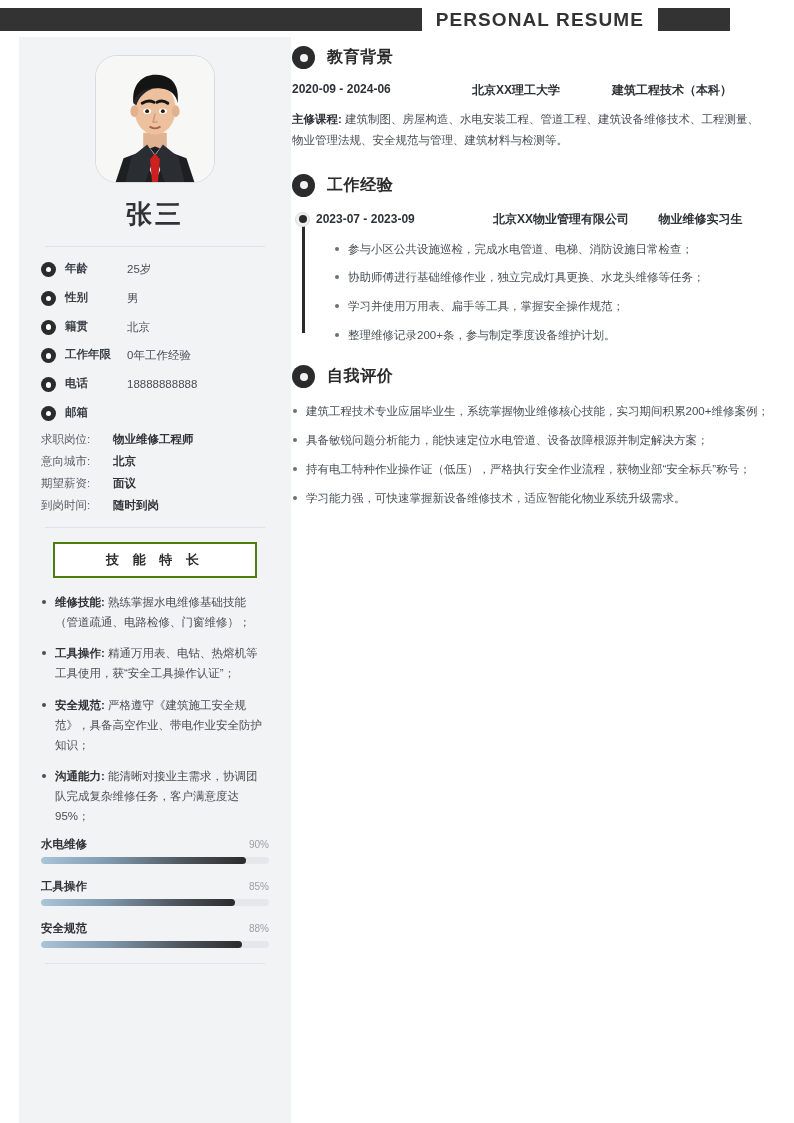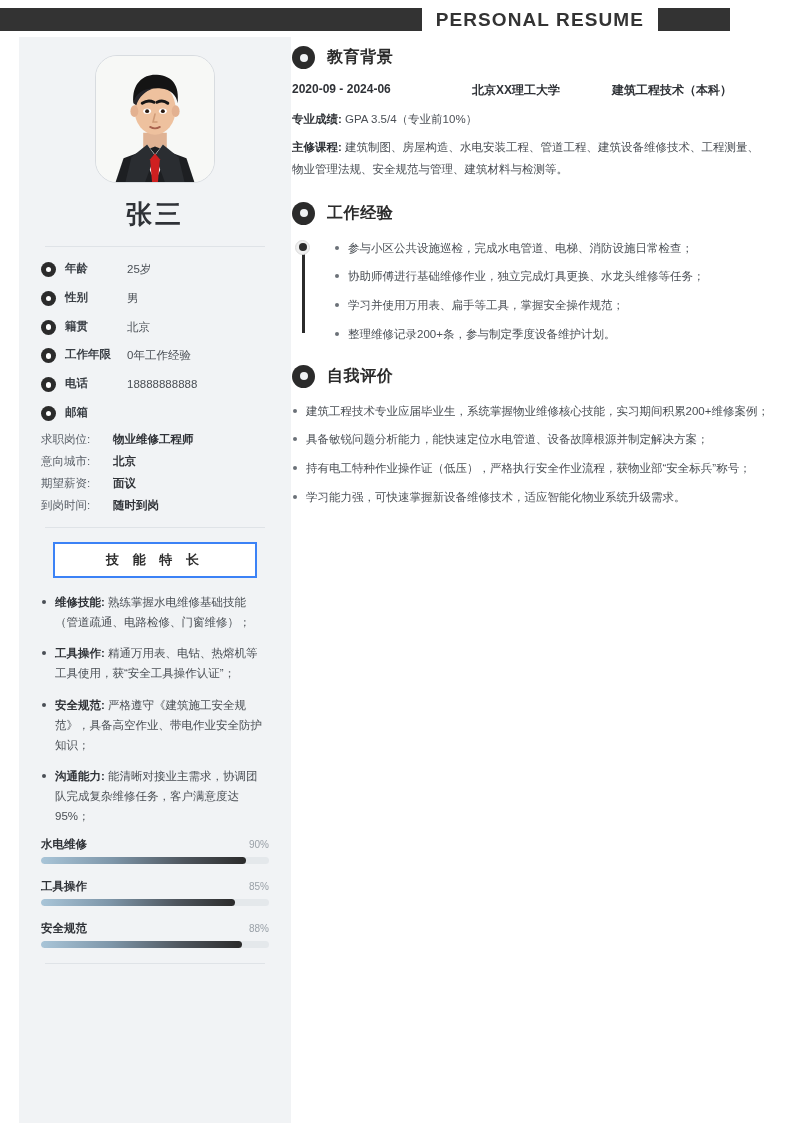--- a/index.html
+++ b/index.html
@@ -128,21 +128,21 @@
     color: #5a6068;
   }
   .intent-value {
     flex: 1 1 auto;
     font-weight: bold;
     color: #2f3237;
   }
 
   .skill-title-box {
     margin: 6px 12px 0 12px;
-    border: 2px solid #3b82f6;
+    border: 2px solid #4d7c0f;
     text-align: center;
     padding: 7px 0;
     font-size: 13px;
     font-weight: bold;
     letter-spacing: 5px;
     color: #2b2b2b;
     background: #ffffff;
   }
 
   .skill-bullets { margin-top: 14px; list-style: none; }
@@ -471,35 +471,37 @@
       <div class="section-head">
         <span class="sec-ring"></span>
         <span class="sec-title">教育背景</span>
       </div>
       <div class="edu-top">
         <span class="edu-date">2020-09 - 2024-06</span>
         <span class="edu-school">北京XX理工大学</span>
         <span class="edu-major">建筑工程技术（本科）</span>
       </div>
       <div class="kv-line">
-        <span class="k">专业成绩:</span><span> GPA 3.5/4（专业前10%）</span>
-      </div>
-      <div class="kv-line">
         <span class="k">主修课程:</span><span> 建筑制图、房屋构造、水电安装工程、管道工程、建筑设备维修技术、工程测量、物业管理法规、安全规范与管理、建筑材料与检测等。</span>
       </div>
     </section>
 
     <section class="section" style="margin-top:22px;">
       <div class="section-head">
         <span class="sec-ring"></span>
         <span class="sec-title">工作经验</span>
       </div>
       <div class="timeline">
         <div class="timeline-line"></div>
         <div class="timeline-dot"></div>
+        <div class="job-head">
+          <span class="job-date">2023-07 - 2023-09</span>
+          <span class="job-company">北京XX物业管理有限公司</span>
+          <span class="job-role">物业维修实习生</span>
+        </div>
         <ul class="bullets">
           <li>参与小区公共设施巡检，完成水电管道、电梯、消防设施日常检查；</li>
           <li>协助师傅进行基础维修作业，独立完成灯具更换、水龙头维修等任务；</li>
           <li>学习并使用万用表、扁手等工具，掌握安全操作规范；</li>
           <li>整理维修记录200+条，参与制定季度设备维护计划。</li>
         </ul>
       </div>
     </section>
 
     <section class="section" style="margin-top:20px;">

